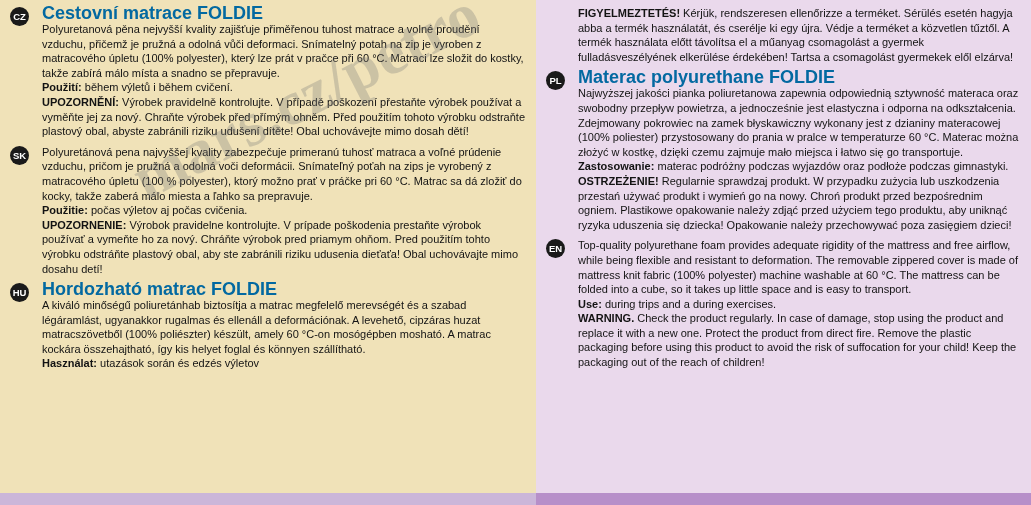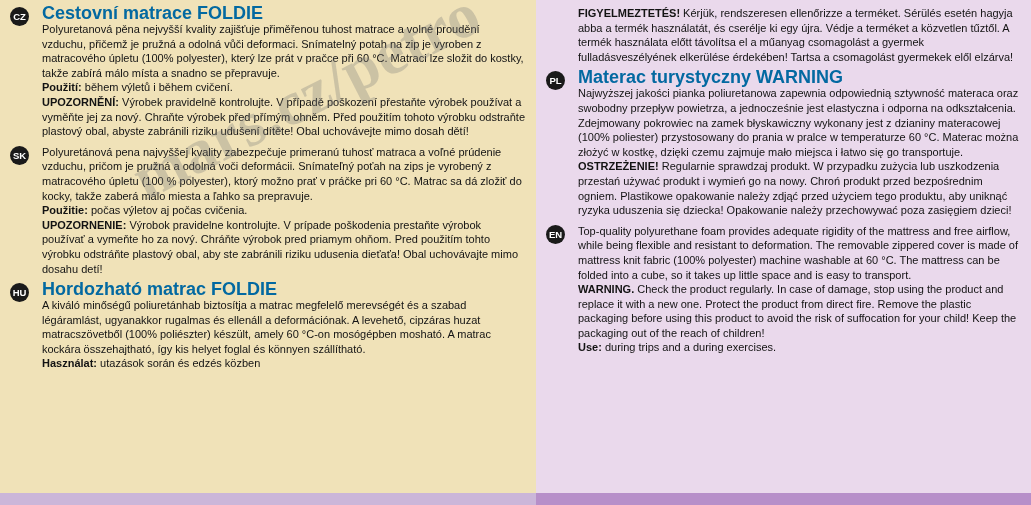--- a/index.html
+++ b/index.html
@@ -131,43 +131,44 @@
       <div class="flagbadge">SK</div>
       <p class="para">Polyuretánová pena najvyššej kvality zabezpečuje primeranú tuhosť matraca a voľné prúdenie vzduchu, pričom je pružná a odolná voči deformácii. Snímateľný poťah na zips je vyrobený z matracového úpletu (100 % polyester), ktorý možno prať v práčke pri 60 °C. Matrac sa dá zložiť do kocky, takže zaberá málo miesta a ľahko sa prepravuje.</p>
       <p class="para"><b>Použitie:</b><span> počas výletov aj počas cvičenia.</span></p>
       <p class="para"><b>UPOZORNENIE:</b><span> Výrobok pravidelne kontrolujte. V prípade poškodenia prestaňte výrobok používať a vymeňte ho za nový. Chráňte výrobok pred priamym ohňom. Pred použitím tohto výrobku odstráňte plastový obal, aby ste zabránili riziku udusenia dieťaťa! Obal uchovávajte mimo dosahu detí!</span></p>
     </div>
 
     <div class="block">
       <div class="flagbadge">HU</div>
       <div class="title">Hordozható matrac FOLDIE</div>
       <p class="para">A kiváló minőségű poliuretánhab biztosítja a matrac megfelelő merevségét és a szabad légáramlást, ugyanakkor rugalmas és ellenáll a deformációnak. A levehető, cipzáras huzat matracszövetből (100% poliészter) készült, amely 60 °C-on mosógépben mosható. A matrac kockára összehajtható, így kis helyet foglal és könnyen szállítható.</p>
-      <p class="para"><b>Használat:</b><span> utazások során és edzés közben</span></p>
+      <p class="para"><b>Használat:</b><span> utazások során és edzés výletov</span></p>
     </div>
 
     <div class="watermark">mars.cz/petro</div>
     <div class="strip-left"></div>
   </div>
 
   <div class="col col-right">
 
     <div class="cont">
       <p class="para"><b>FIGYELMEZTETÉS!</b><span> Kérjük, rendszeresen ellenőrizze a terméket. Sérülés esetén hagyja abba a termék használatát, és cserélje ki egy újra. Védje a terméket a közvetlen tűztől. A termék használata előtt távolítsa el a műanyag csomagolást a gyermek fulladásveszélyének elkerülése érdekében! Tartsa a csomagolást gyermekek elől elzárva!</span></p>
     </div>
 
     <div class="block">
       <div class="flagbadge">PL</div>
-      <div class="title">Materac turystyczny WARNING</div>
+      <div class="title">Materac polyurethane FOLDIE</div>
       <p class="para">Najwyższej jakości pianka poliuretanowa zapewnia odpowiednią sztywność materaca oraz swobodny przepływ powietrza, a jednocześnie jest elastyczna i odporna na odkształcenia. Zdejmowany pokrowiec na zamek błyskawiczny wykonany jest z dzianiny materacowej (100% poliester) przystosowany do prania w pralce w temperaturze 60 °C. Materac można złożyć w kostkę, dzięki czemu zajmuje mało miejsca i łatwo się go transportuje.</p>
+      <p class="para"><b>Zastosowanie:</b><span> materac podróżny podczas wyjazdów oraz podłoże podczas gimnastyki.</span></p>
       <p class="para"><b>OSTRZEŻENIE!</b><span> Regularnie sprawdzaj produkt. W przypadku zużycia lub uszkodzenia przestań używać produkt i wymień go na nowy. Chroń produkt przed bezpośrednim ogniem. Plastikowe opakowanie należy zdjąć przed użyciem tego produktu, aby uniknąć ryzyka uduszenia się dziecka! Opakowanie należy przechowywać poza zasięgiem dzieci!</span></p>
     </div>
 
     <div class="block">
       <div class="flagbadge">EN</div>
       <p class="para">Top-quality polyurethane foam provides adequate rigidity of the mattress and free airflow, while being flexible and resistant to deformation. The removable zippered cover is made of mattress knit fabric (100% polyester) machine washable at 60 °C. The mattress can be folded into a cube, so it takes up little space and is easy to transport.</p>
+      <p class="para"><b>Use:</b><span> during trips and a during exercises.</span></p>
       <p class="para"><b>WARNING.</b><span> Check the product regularly. In case of damage, stop using the product and replace it with a new one. Protect the product from direct fire. Remove the plastic packaging before using this product to avoid the risk of suffocation for your child! Keep the packaging out of the reach of children!</span></p>
-      <p class="para"><b>Use:</b><span> during trips and a during exercises.</span></p>
     </div>
 
     <div class="strip" style="width:495px;left:0;"></div>
   </div>
 
 </div>
 
 </body></html>

